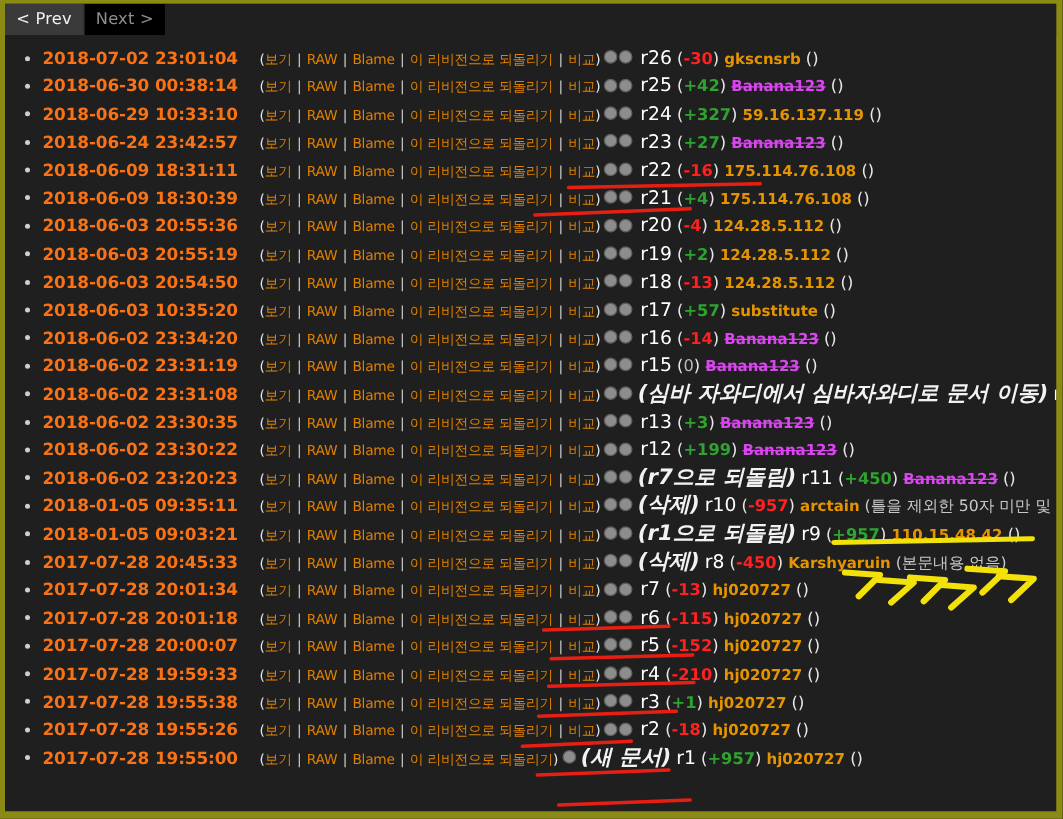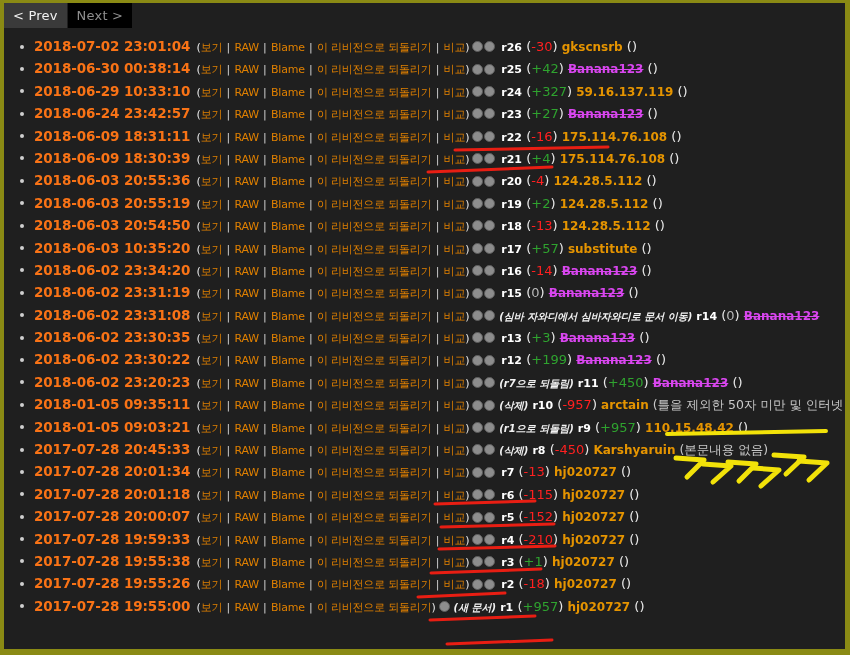--- a/index.html
+++ b/index.html
@@ -70,21 +70,21 @@
   }
   .ts {
     font-size: 13.5px;
     font-weight: bold;
     color: #f97316;
     letter-spacing: -0.1px;
   }
   .links {
     font-size: 11px;
     color: #d0d0d0;
-    margin-left: 3px;
+    margin-left: 14px;
     letter-spacing: -0.2px;
   }
   .links a {
     color: #e08000;
     text-decoration: none;
     cursor: pointer;
   }
   .links .sep { color: #cfcfcf; padding: 0 1px; }
   .radios {
     display: inline-block;
@@ -99,31 +99,31 @@
     border-radius: 50%;
     background: #8d8d8d;
     border: 1px solid #5e5e5e;
     margin-right: 1px;
     vertical-align: middle;
     cursor: pointer;
   }
   .tag {
     font-style: italic;
     font-weight: bold;
-    font-size: 10px;
+    font-size: 17px;
     color: #f2f2f2;
     margin-right: 2px;
   }
   .revno {
-    font-weight: bold;
-    font-size: 11px;
+    font-weight: normal;
+    font-size: 15px;
     color: #ffffff;
     margin-left: 2px;
   }
-  .delta { font-size: 13px; font-weight: normal; }
+  .delta { font-size: 13px; font-weight: bold; }
   .delta.pos { color: #2fa32f; text-align: right; }
   .delta.neg { color: #ff2020; }
   .delta.zero { color: #b8b8b8; font-weight: normal; }
   .paren { color: #e8e8e8; }
   .author {
     font-weight: bold;
     font-size: 12px;
     color: #e59400;
   }
   .author.struck {

